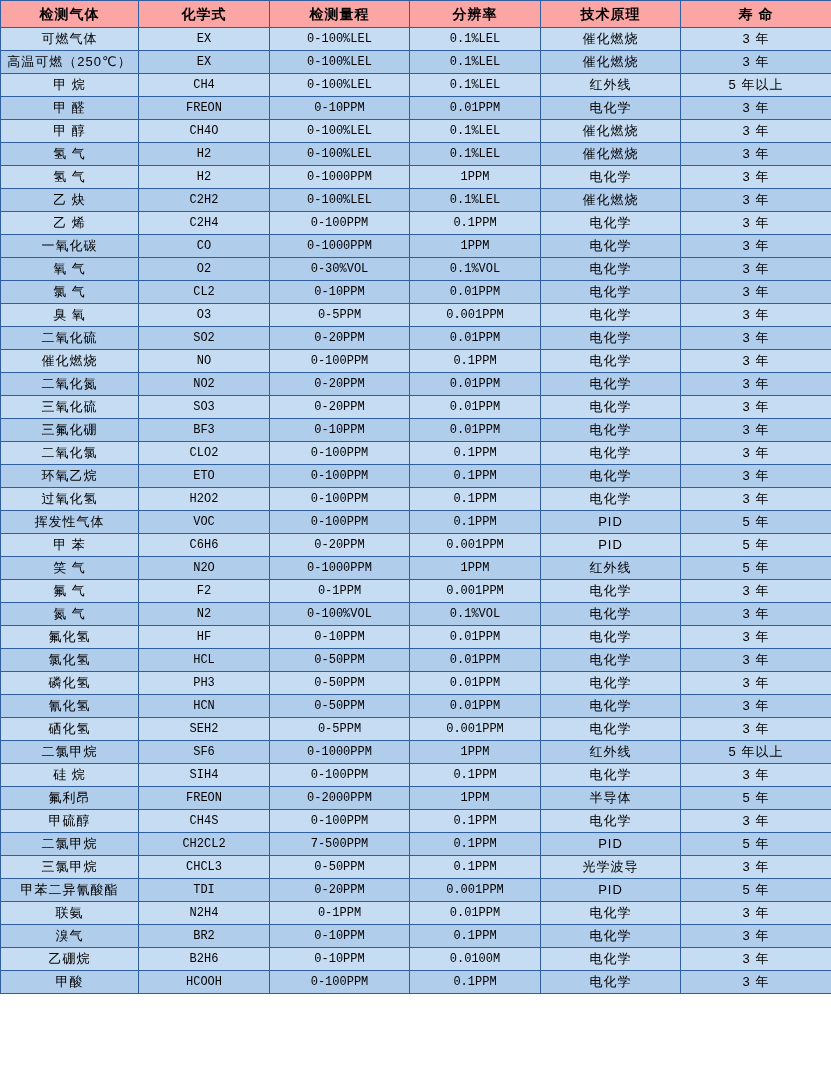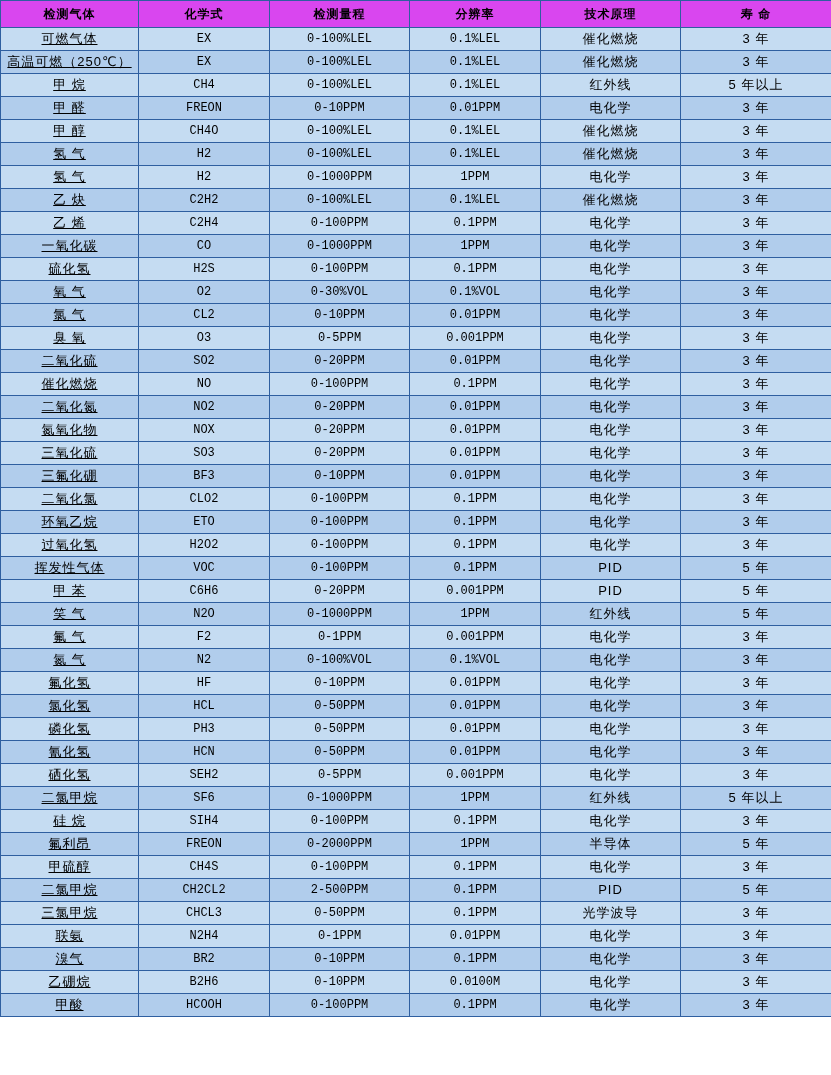--- a/index.html
+++ b/index.html
@@ -22,36 +22,35 @@
     vertical-align: middle;
     padding: 0;
     height: 22px;
     line-height: 22px;
     font-size: 13px;
     color: #000000;
     overflow: hidden;
     white-space: nowrap;
   }
   #gas-table thead th {
-    background: #d946ef;
+    background: #fca5a5;
     font-weight: bold;
-    font-size: 12px;
+    font-size: 14px;
     height: 26px;
     line-height: 26px;
     letter-spacing: 1px;
   }
   #gas-table tbody tr.odd td {
     background: #c5dcf2;
   }
   #gas-table tbody tr.even td {
     background: #b1cdec;
   }
   #gas-table td.col-name {
     letter-spacing: 1px;
-    text-decoration: underline;
   }
   #gas-table td.col-formula,
   #gas-table td.col-range,
   #gas-table td.col-res {
     font-family: "Liberation Mono", "DejaVu Sans Mono", monospace;
     font-size: 12px;
   }
   #gas-table td.col-life,
   #gas-table td.col-tech {
     letter-spacing: 1px;
@@ -159,28 +158,20 @@
         <td class="col-life">3 年</td>
       </tr>
       <tr class="even">
         <td class="col-name">一氧化碳</td>
         <td class="col-formula">CO</td>
         <td class="col-range">0-1000PPM</td>
         <td class="col-res">1PPM</td>
         <td class="col-tech">电化学</td>
         <td class="col-life">3 年</td>
       </tr>
-      <tr class="odd">
-        <td class="col-name">硫化氢</td>
-        <td class="col-formula">H2S</td>
-        <td class="col-range">0-100PPM</td>
-        <td class="col-res">0.1PPM</td>
-        <td class="col-tech">电化学</td>
-        <td class="col-life">3 年</td>
-      </tr>
       <tr class="even">
         <td class="col-name">氧 气</td>
         <td class="col-formula">O2</td>
         <td class="col-range">0-30%VOL</td>
         <td class="col-res">0.1%VOL</td>
         <td class="col-tech">电化学</td>
         <td class="col-life">3 年</td>
       </tr>
       <tr class="even">
         <td class="col-name">氯 气</td>
@@ -210,28 +201,20 @@
         <td class="col-name">催化燃烧</td>
         <td class="col-formula">NO</td>
         <td class="col-range">0-100PPM</td>
         <td class="col-res">0.1PPM</td>
         <td class="col-tech">电化学</td>
         <td class="col-life">3 年</td>
       </tr>
       <tr class="even">
         <td class="col-name">二氧化氮</td>
         <td class="col-formula">NO2</td>
-        <td class="col-range">0-20PPM</td>
-        <td class="col-res">0.01PPM</td>
-        <td class="col-tech">电化学</td>
-        <td class="col-life">3 年</td>
-      </tr>
-      <tr class="odd">
-        <td class="col-name">氮氧化物</td>
-        <td class="col-formula">NOX</td>
         <td class="col-range">0-20PPM</td>
         <td class="col-res">0.01PPM</td>
         <td class="col-tech">电化学</td>
         <td class="col-life">3 年</td>
       </tr>
       <tr class="odd">
         <td class="col-name">三氧化硫</td>
         <td class="col-formula">SO3</td>
         <td class="col-range">0-20PPM</td>
         <td class="col-res">0.01PPM</td>
@@ -378,32 +361,40 @@
         <td class="col-name">甲硫醇</td>
         <td class="col-formula">CH4S</td>
         <td class="col-range">0-100PPM</td>
         <td class="col-res">0.1PPM</td>
         <td class="col-tech">电化学</td>
         <td class="col-life">3 年</td>
       </tr>
       <tr class="even">
         <td class="col-name">二氯甲烷</td>
         <td class="col-formula">CH2CL2</td>
-        <td class="col-range">2-500PPM</td>
+        <td class="col-range">7-500PPM</td>
         <td class="col-res">0.1PPM</td>
         <td class="col-tech">PID</td>
         <td class="col-life">5 年</td>
       </tr>
       <tr class="odd">
         <td class="col-name">三氯甲烷</td>
         <td class="col-formula">CHCL3</td>
         <td class="col-range">0-50PPM</td>
         <td class="col-res">0.1PPM</td>
         <td class="col-tech">光学波导</td>
         <td class="col-life">3 年</td>
+      </tr>
+      <tr class="even">
+        <td class="col-name">甲苯二异氰酸酯</td>
+        <td class="col-formula">TDI</td>
+        <td class="col-range">0-20PPM</td>
+        <td class="col-res">0.001PPM</td>
+        <td class="col-tech">PID</td>
+        <td class="col-life">5 年</td>
       </tr>
       <tr class="odd">
         <td class="col-name">联氨</td>
         <td class="col-formula">N2H4</td>
         <td class="col-range">0-1PPM</td>
         <td class="col-res">0.01PPM</td>
         <td class="col-tech">电化学</td>
         <td class="col-life">3 年</td>
       </tr>
       <tr class="even">

